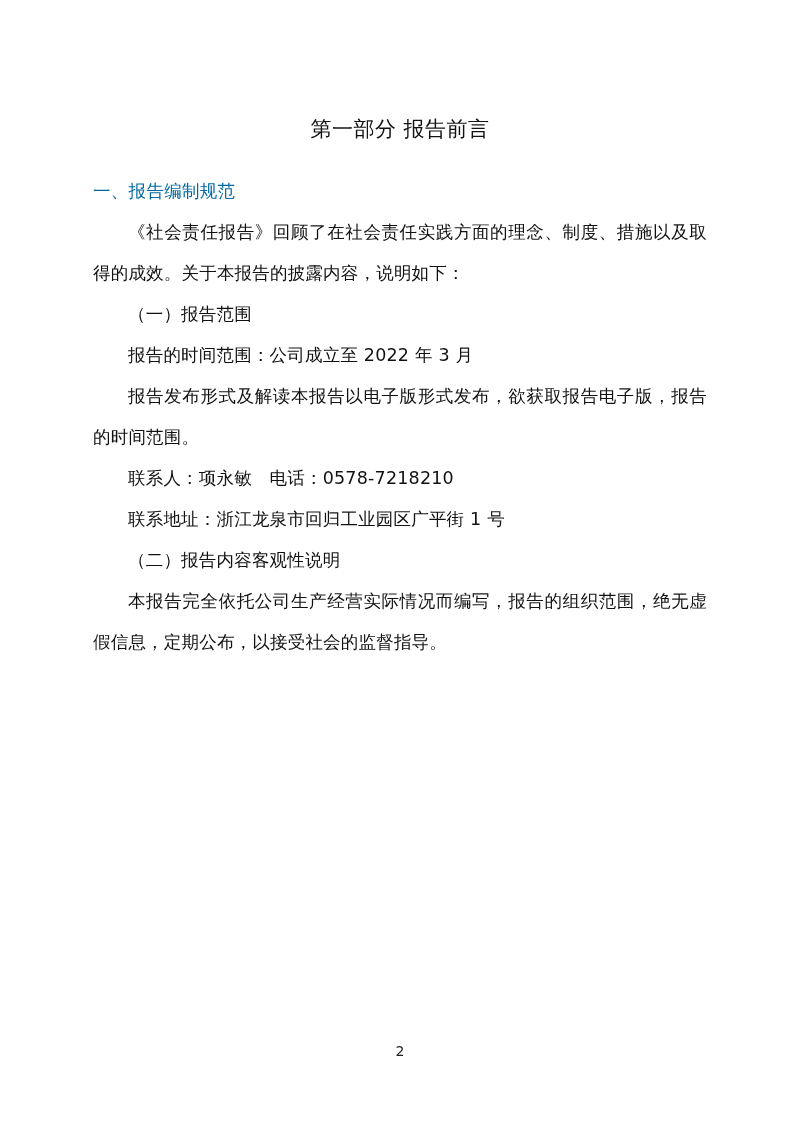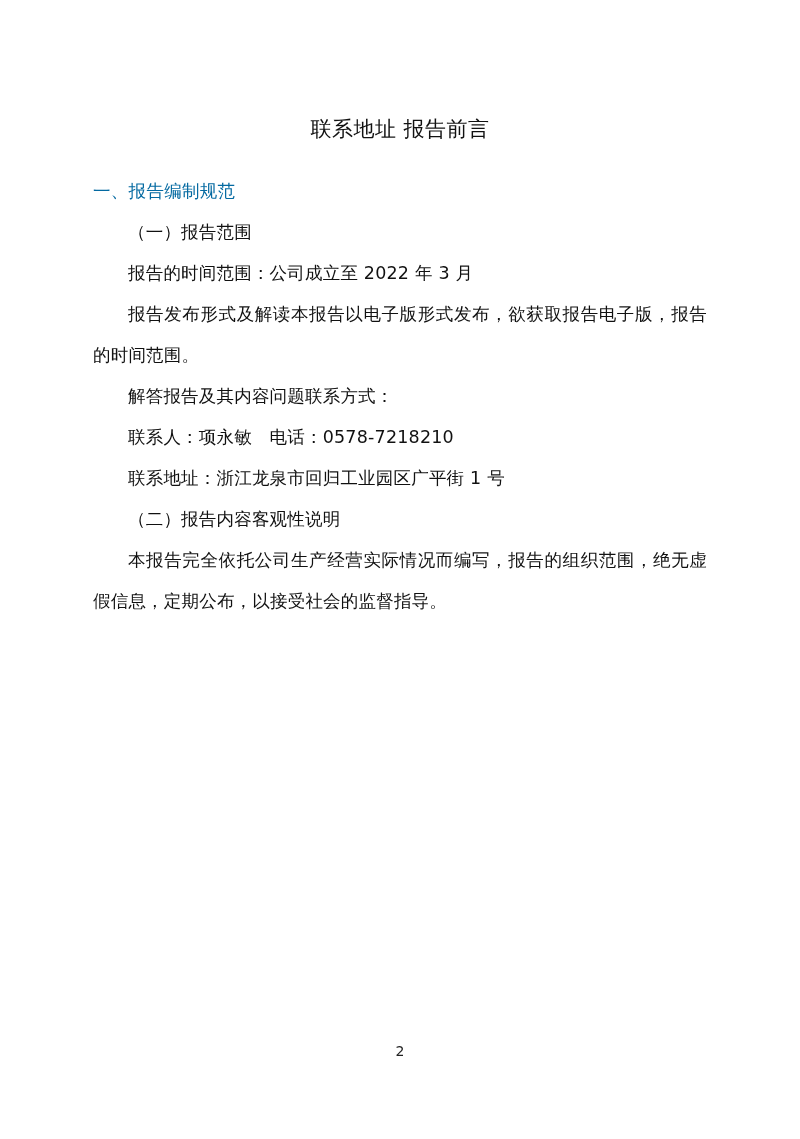--- a/index.html
+++ b/index.html
@@ -62,28 +62,28 @@
     font-size: 14px;
     color: #222222;
   }
 </style>
 </head>
 <body>
 
 <div class="page">
   <div class="content">
 
-    <div class="doc-title">联系地址 报告前言</div>
+    <div class="doc-title">第一部分 报告前言</div>
 
     <div class="heading">一、报告编制规范</div>
 
+    <p class="body-text indent">《社会责任报告》回顾了在社会责任实践方面的理念、制度、措施以及取得的成效。关于本报告的披露内容，说明如下：</p>
     <p class="body-text indent">（一）报告范围</p>
     <p class="body-text indent">报告的时间范围：公司成立至 2022 年 3 月</p>
     <p class="body-text indent">报告发布形式及解读本报告以电子版形式发布，欲获取报告电子版，报告的时间范围。</p>
-    <p class="body-text indent">解答报告及其内容问题联系方式：</p>
     <p class="body-text indent">联系人：项永敏　电话：0578-7218210</p>
     <p class="body-text indent">联系地址：浙江龙泉市回归工业园区广平街 1 号</p>
     <p class="body-text indent">（二）报告内容客观性说明</p>
     <p class="body-text indent">本报告完全依托公司生产经营实际情况而编写，报告的组织范围，绝无虚假信息，定期公布，以接受社会的监督指导。</p>
 
   </div>
 
   <div class="page-number">2</div>
 </div>
 

